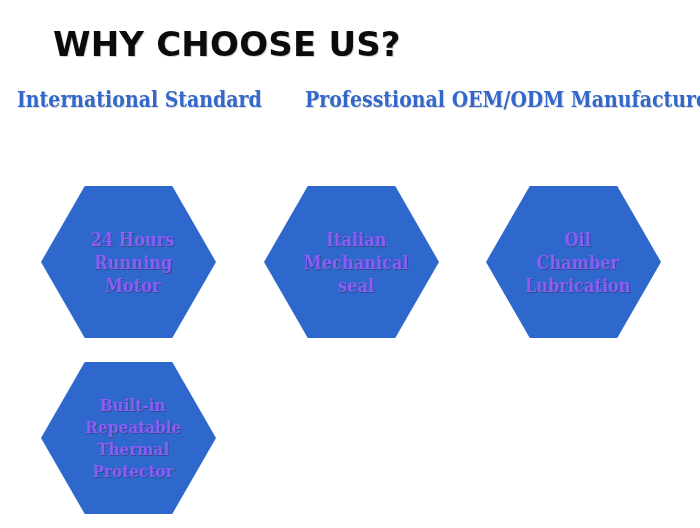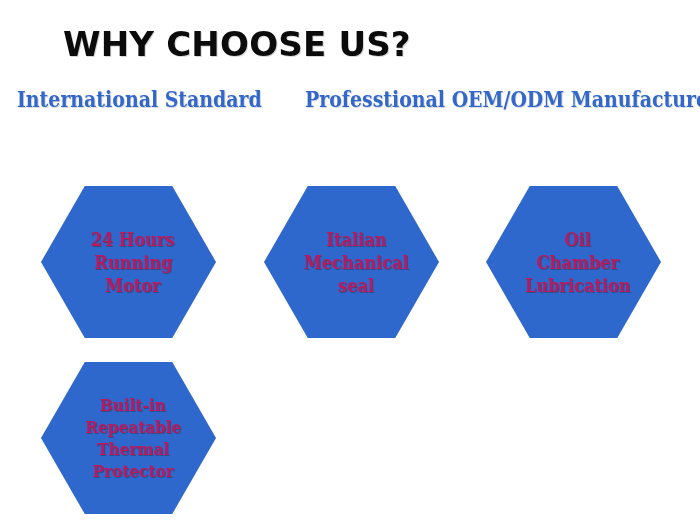--- a/index.html
+++ b/index.html
@@ -18,21 +18,21 @@
   #page {
     position: relative;
     width: 700px;
     height: 528px;
     background: #ffffff;
   }
 
   
   .page-title {
     position: absolute;
-    left: 63px;
+    left: 53px;
     top: 2px;
     font-family: "DejaVu Sans", sans-serif;
     font-weight: bold;
     font-size: 34px;
     line-height: 38px;
     letter-spacing: 0.2px;
     color: #0b0b0b;
     text-shadow: 1px 1px 0 rgba(120,120,120,0.30);
     white-space: nowrap;
   }
@@ -93,21 +93,21 @@
     display: flex;
     flex-direction: column;
     align-items: center;
     justify-content: center;
     padding-left: 9px;
     box-sizing: border-box;
     font-family: "DejaVu Serif", serif;
     font-weight: bold;
     font-size: 18px;
     line-height: 23px;
-    color: #be185d;
+    color: #8b5cf6;
     text-align: center;
     text-shadow: 1px 1px 0 rgba(40,40,40,0.40);
     pointer-events: none;
   }
   .hex-label .hex-line {
     display: block;
     transform: scaleX(0.90);
     white-space: nowrap;
   }
   

